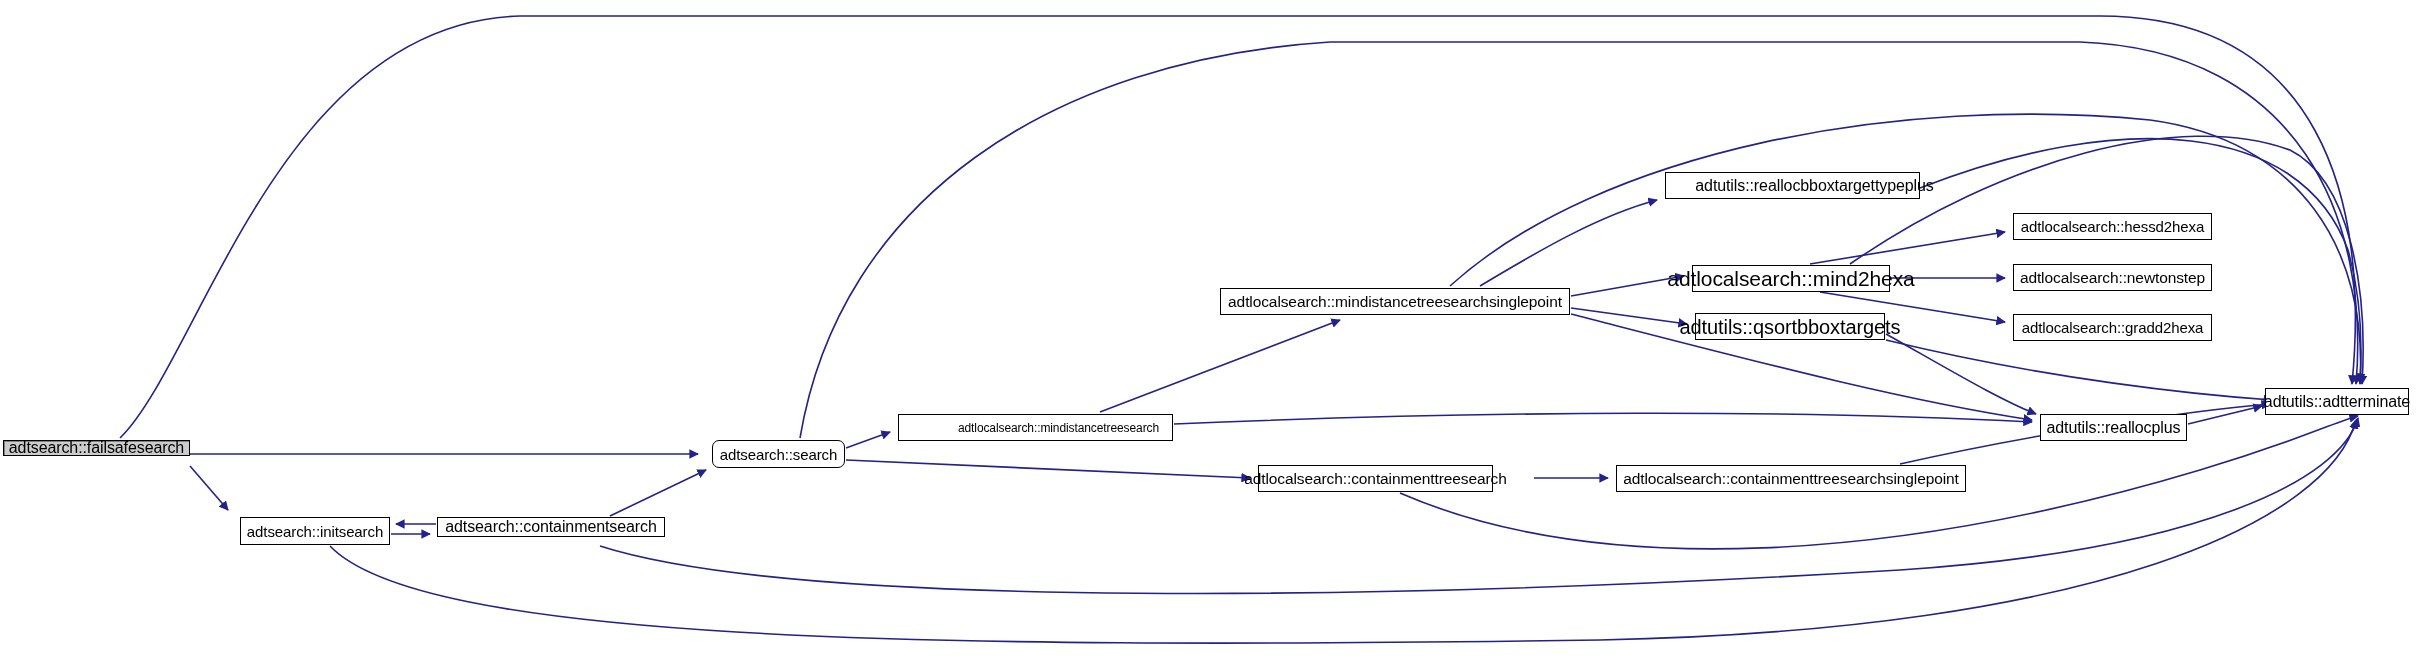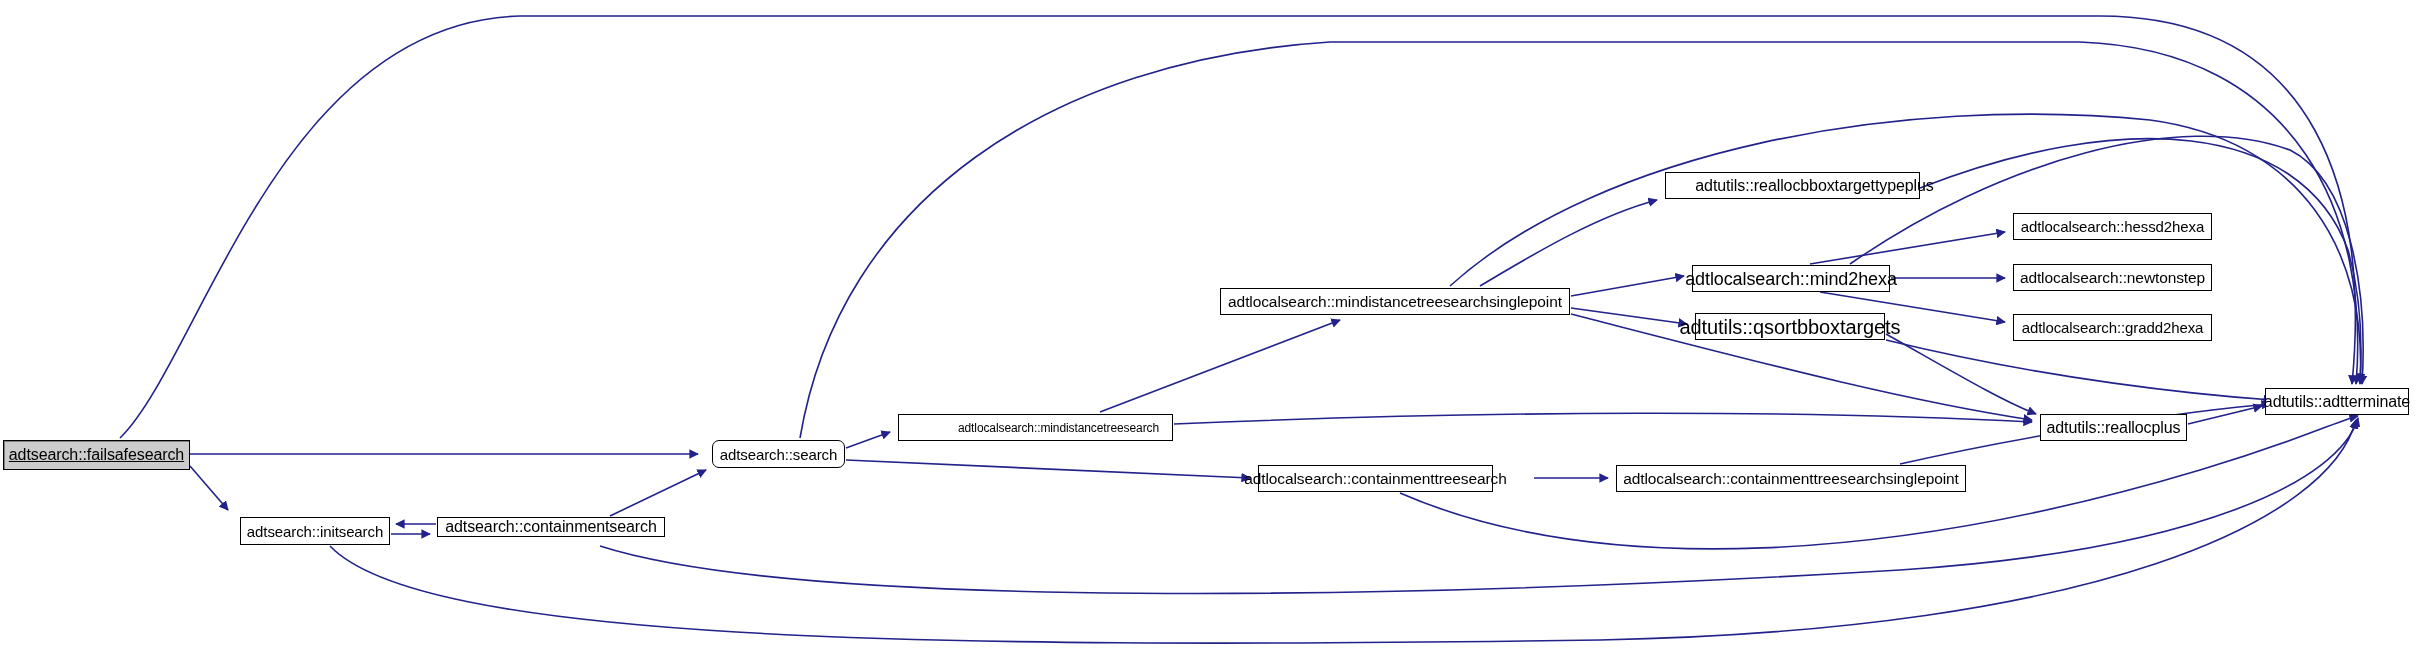--- a/index.html
+++ b/index.html
@@ -52,21 +52,21 @@
         <path d="M 1820,292 L 2005,322" stroke="#22228a" fill="none" stroke-width="1.6" marker-end="url(#arrow)"></path>
         <path d="M 1850,264 C 2000,160 2180,110 2290,150 C 2350,180 2368,290 2362,384" stroke="#22228a" fill="none" stroke-width="1.6" marker-end="url(#arrow)"></path>
         <path d="M 1886,334 C 1950,370 2000,400 2036,414" stroke="#22228a" fill="none" stroke-width="1.6" marker-end="url(#arrow)"></path>
         <path d="M 1886,340 C 2050,380 2200,395 2272,400" stroke="#22228a" fill="none" stroke-width="1.6" marker-end="url(#arrow)"></path>
         <path d="M 2188,424 L 2262,406" stroke="#22228a" fill="none" stroke-width="1.6" marker-end="url(#arrow)"></path>
         <path d="M 1920,188 C 2120,110 2300,120 2348,250 C 2362,300 2362,350 2360,382" stroke="#22228a" fill="none" stroke-width="1.6" marker-end="url(#arrow)"></path>
       </g>
   </svg>
 
   <div id="node-layer">
-      <div class="node highlight" style="left: 3px; top: 440px; width: 187px; height: 30px; text-decoration: underline;">
+      <div class="node highlight" style="left: 3px; top: 440px; width: 187px; height: 16px;">
         <span style="font-size: 16px;">adtsearch::failsafesearch</span>
       </div>
       <div class="node" style="left: 240px; top: 517px; width: 150px; height: 28px;">
         <span style="font-size: 15px;">adtsearch::initsearch</span>
       </div>
       <div class="node" style="left: 437px; top: 517px; width: 228px; height: 20px;">
         <span style="font-size: 16px;">adtsearch::containmentsearch</span>
       </div>
       <div class="node" style="left: 712px; top: 440px; width: 133px; height: 28px; border-radius: 7px;">
         <span style="font-size: 15px;">adtsearch::search</span>
@@ -80,21 +80,21 @@
       <div class="node" style="left: 1258px; top: 465px; width: 235px; height: 27px;">
         <span style="font-size: 15.5px;">adtlocalsearch::containmenttreesearch</span>
       </div>
       <div class="node" style="left: 1616px; top: 465px; width: 350px; height: 27px;">
         <span style="font-size: 15.5px;">adtlocalsearch::containmenttreesearchsinglepoint</span>
       </div>
       <div class="node" style="left: 1665px; top: 172px; width: 255px; height: 27px; padding-left: 44px;">
         <span style="font-size: 16px;">adtutils::reallocbboxtargettypeplus</span>
       </div>
       <div class="node" style="left: 1692px; top: 265px; width: 198px; height: 27px;">
-        <span style="font-size: 18px; text-align: center;">adtlocalsearch::mind2hexa</span>
+        <span style="font-size: 21px; text-align: center;">adtlocalsearch::mind2hexa</span>
       </div>
       <div class="node" style="left: 1695px; top: 313px; width: 190px; height: 27px;">
         <span style="font-size: 20px;">adtutils::qsortbboxtargets</span>
       </div>
       <div class="node" style="left: 2013px; top: 213px; width: 199px; height: 27px;">
         <span style="font-size: 15px;">adtlocalsearch::hessd2hexa</span>
       </div>
       <div class="node" style="left: 2013px; top: 264px; width: 199px; height: 27px;">
         <span style="font-size: 15.5px;">adtlocalsearch::newtonstep</span>
       </div>

